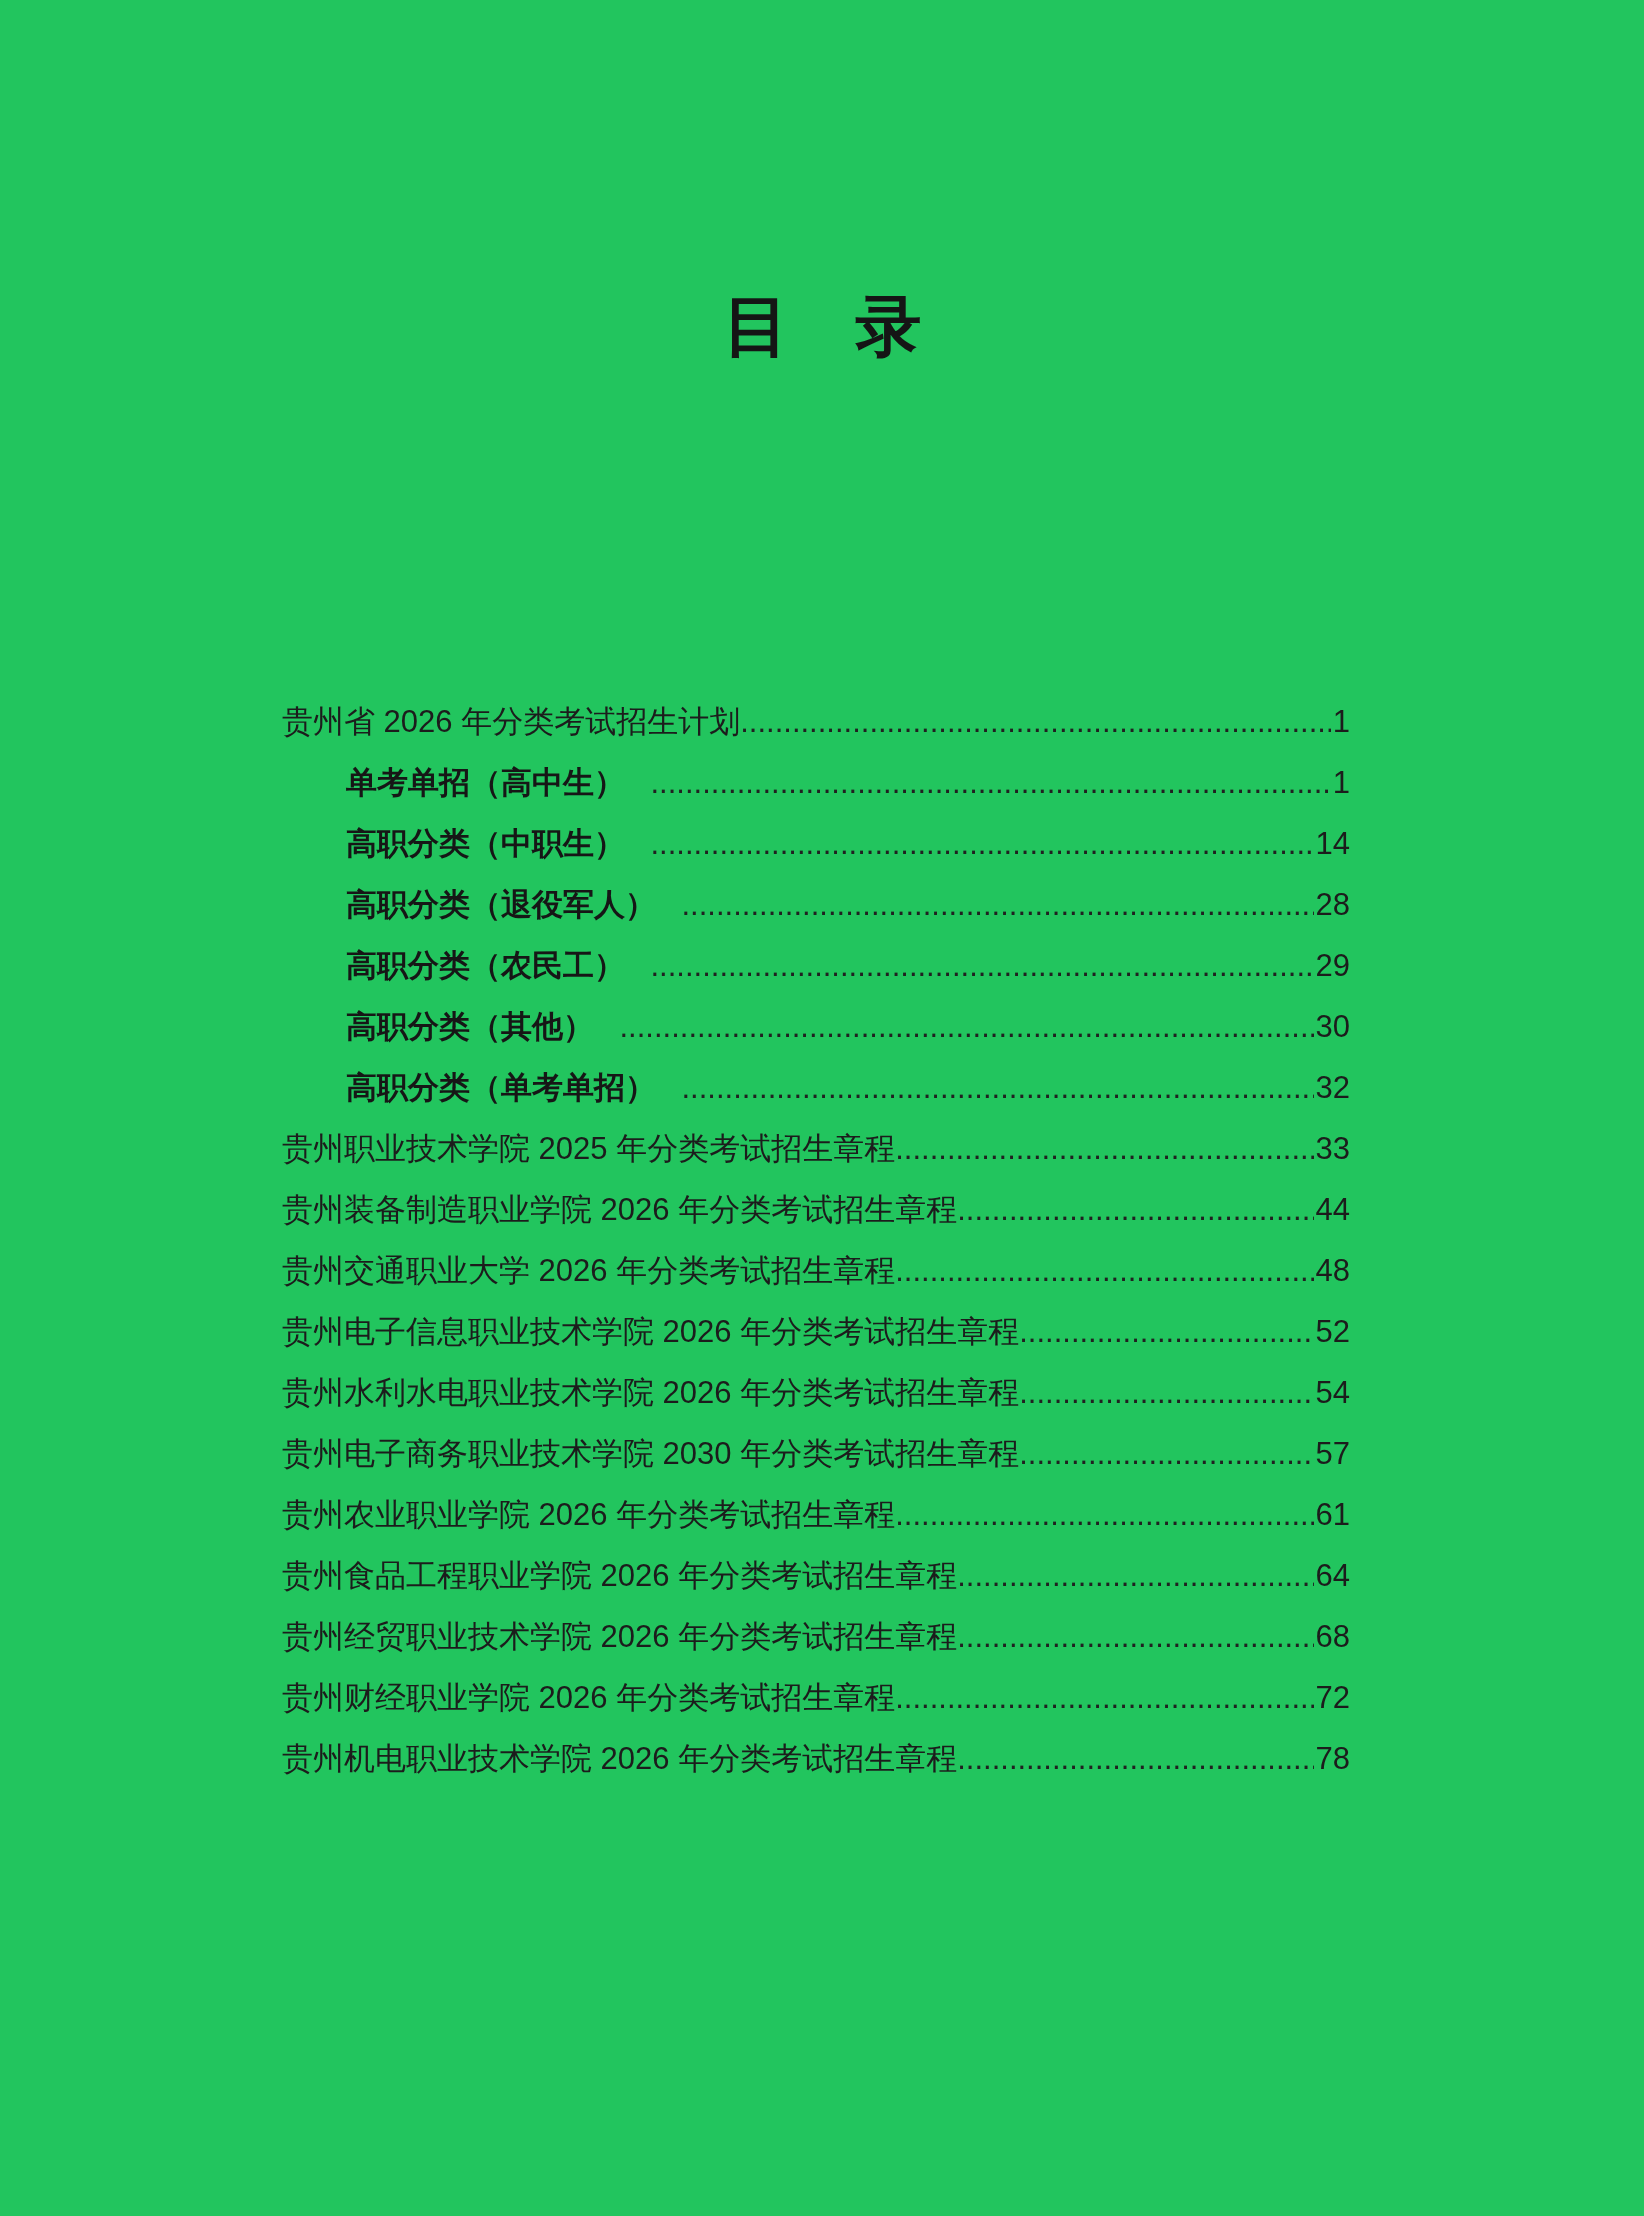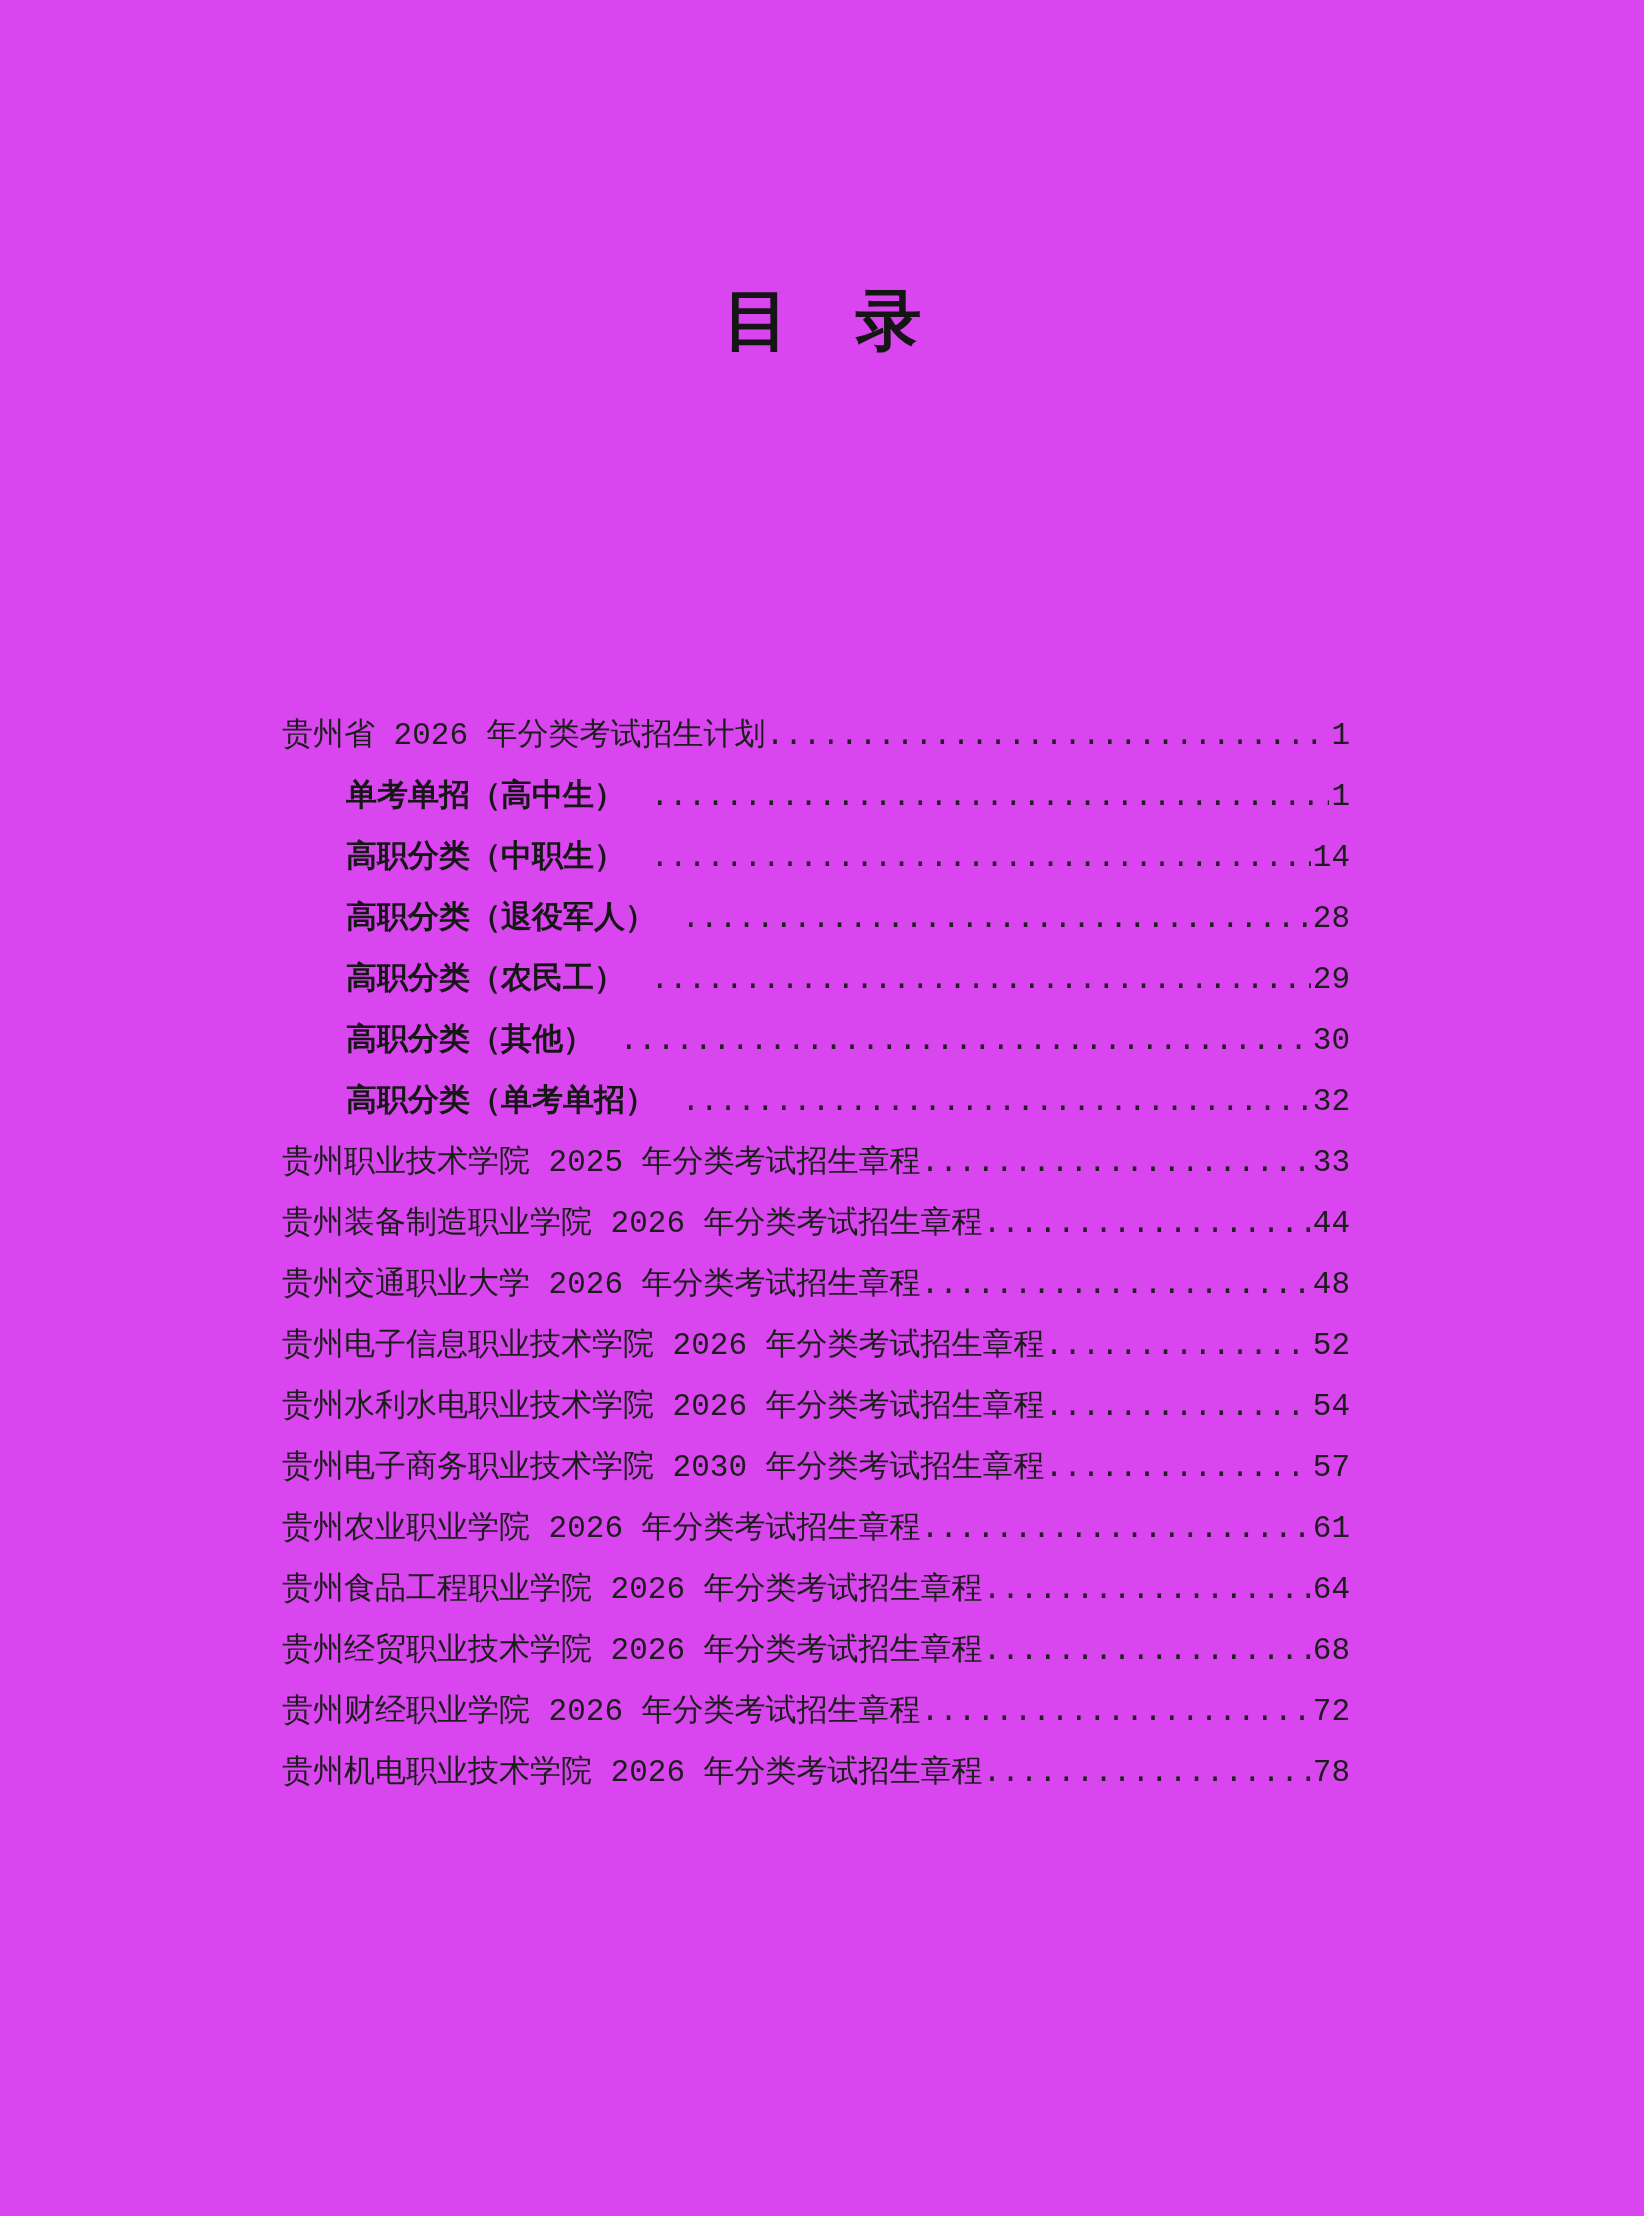--- a/index.html
+++ b/index.html
@@ -5,44 +5,43 @@
   html, body {
     margin: 0;
     padding: 0;
     background: #e8e8e8;
   }
   .page {
     position: relative;
     width: 1645px;
     height: 2216px;
     margin: 0 auto;
-    background: #d946ef;
+    background: #22c55e;
     overflow: hidden;
-    font-family: Liberation Mono, monospace;
+    font-family: Liberation Sans, sans-serif;
     color: #1c1c1c;
   }
   .page-title {
     position: absolute;
     top: 293px;
     left: 0;
     width: 100%;
     text-align: center;
     font-size: 66px;
     font-weight: 700;
     line-height: 1;
     letter-spacing: 0;
     white-space: pre;
     color: #151515;
   }
   .toc-list {
     position: absolute;
     top: 704px;
     left: 282px;
     width: 1068px;
-    margin-top: 14px;
   }
   .toc-row {
     display: flex;
     align-items: baseline;
     height: 61px;
     font-size: 31px;
     line-height: 1.15;
     cursor: pointer;
   }
   .toc-row .label {

